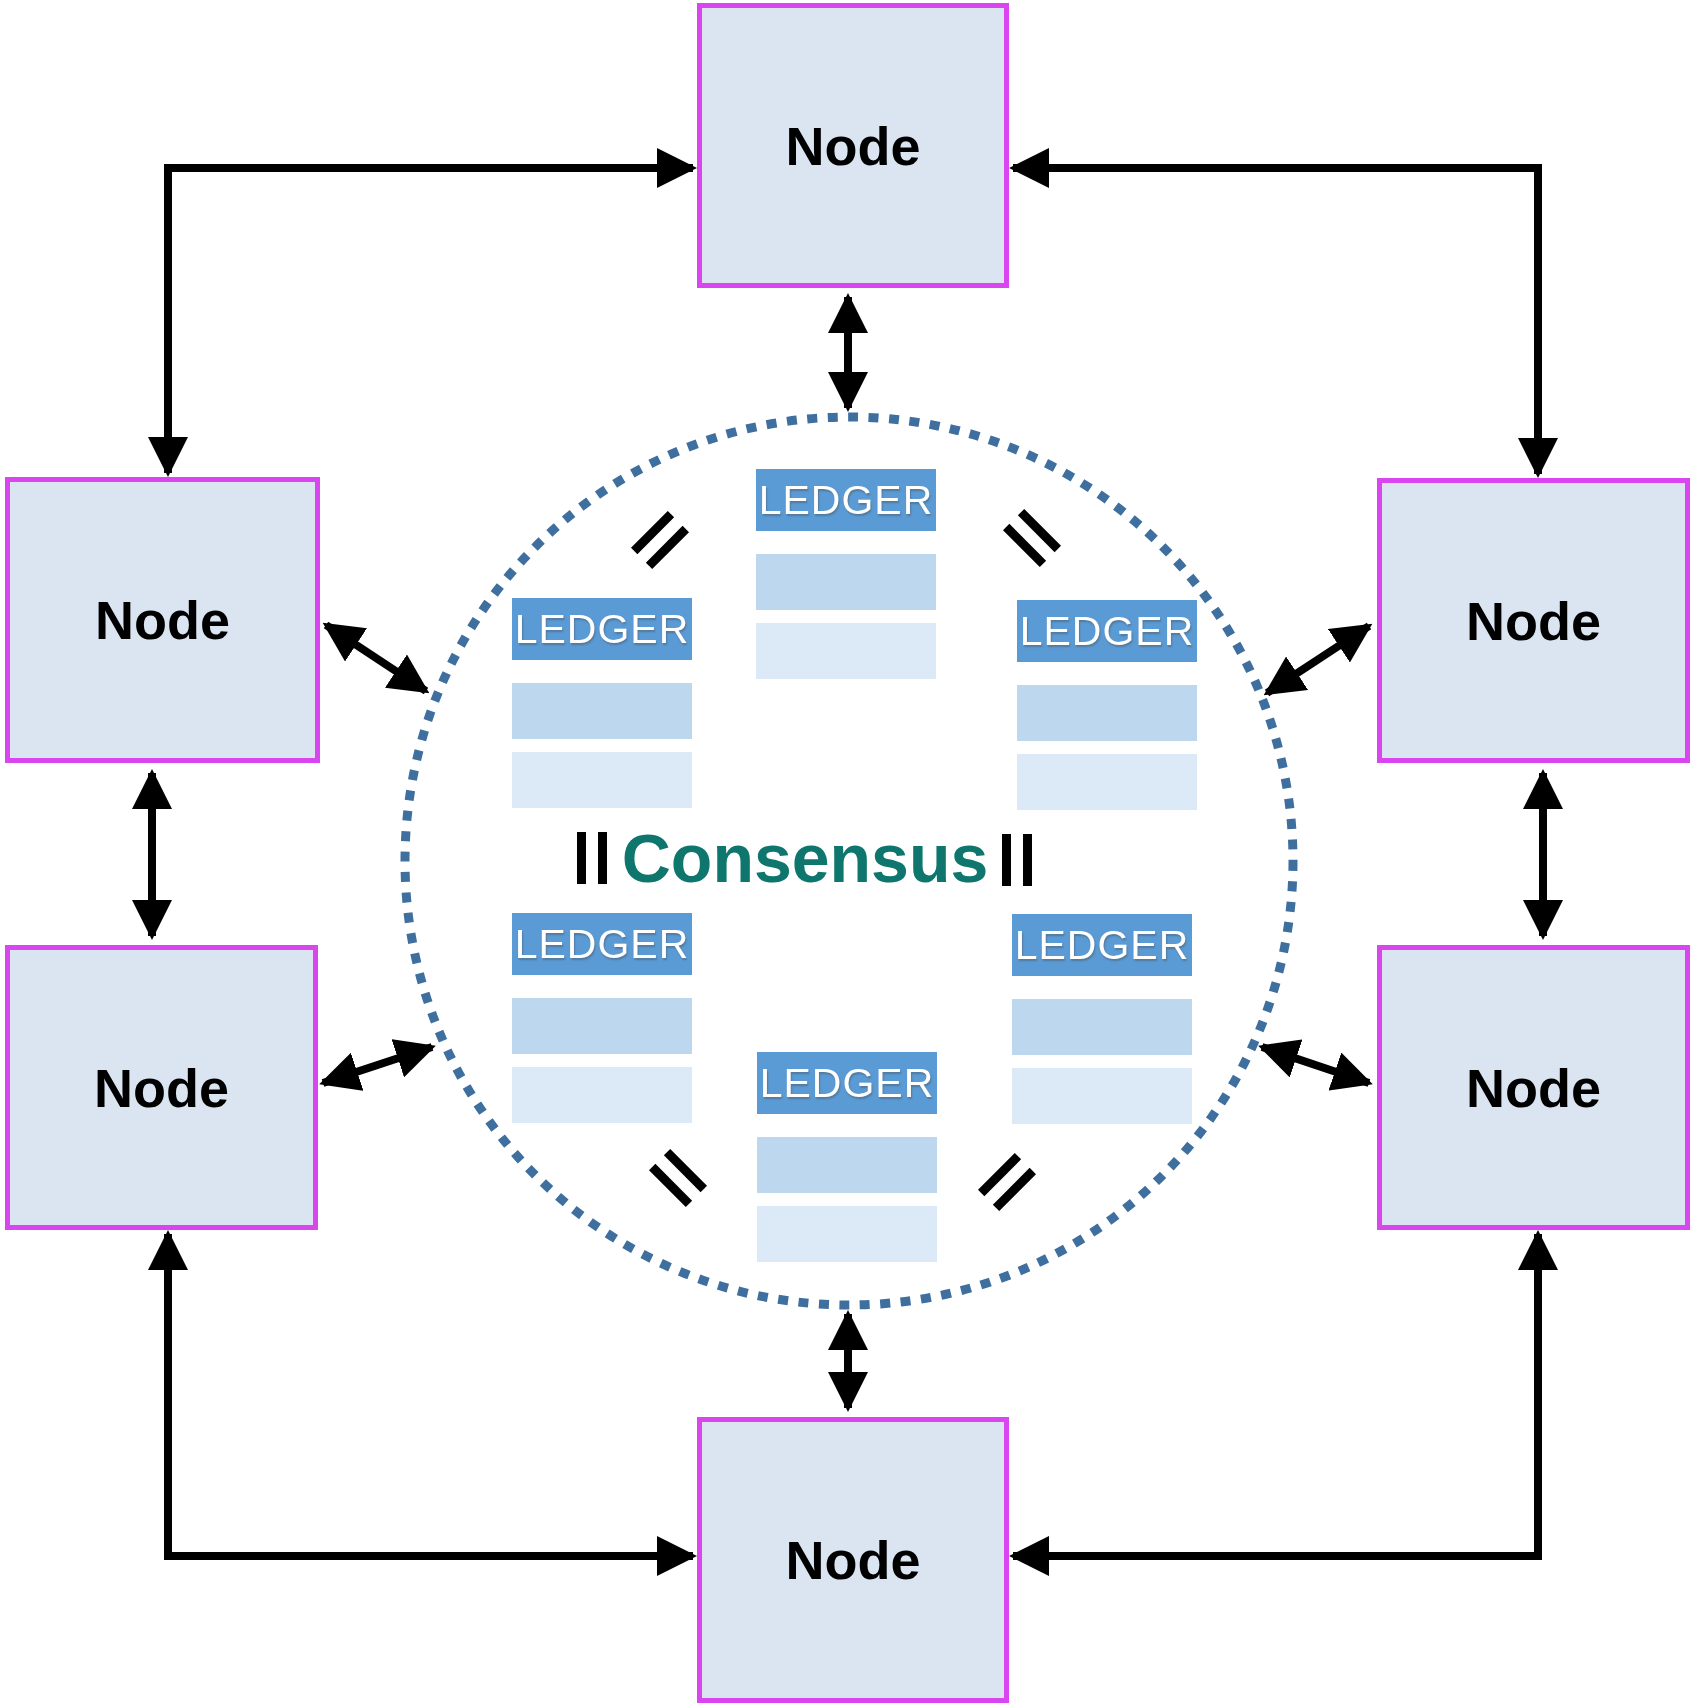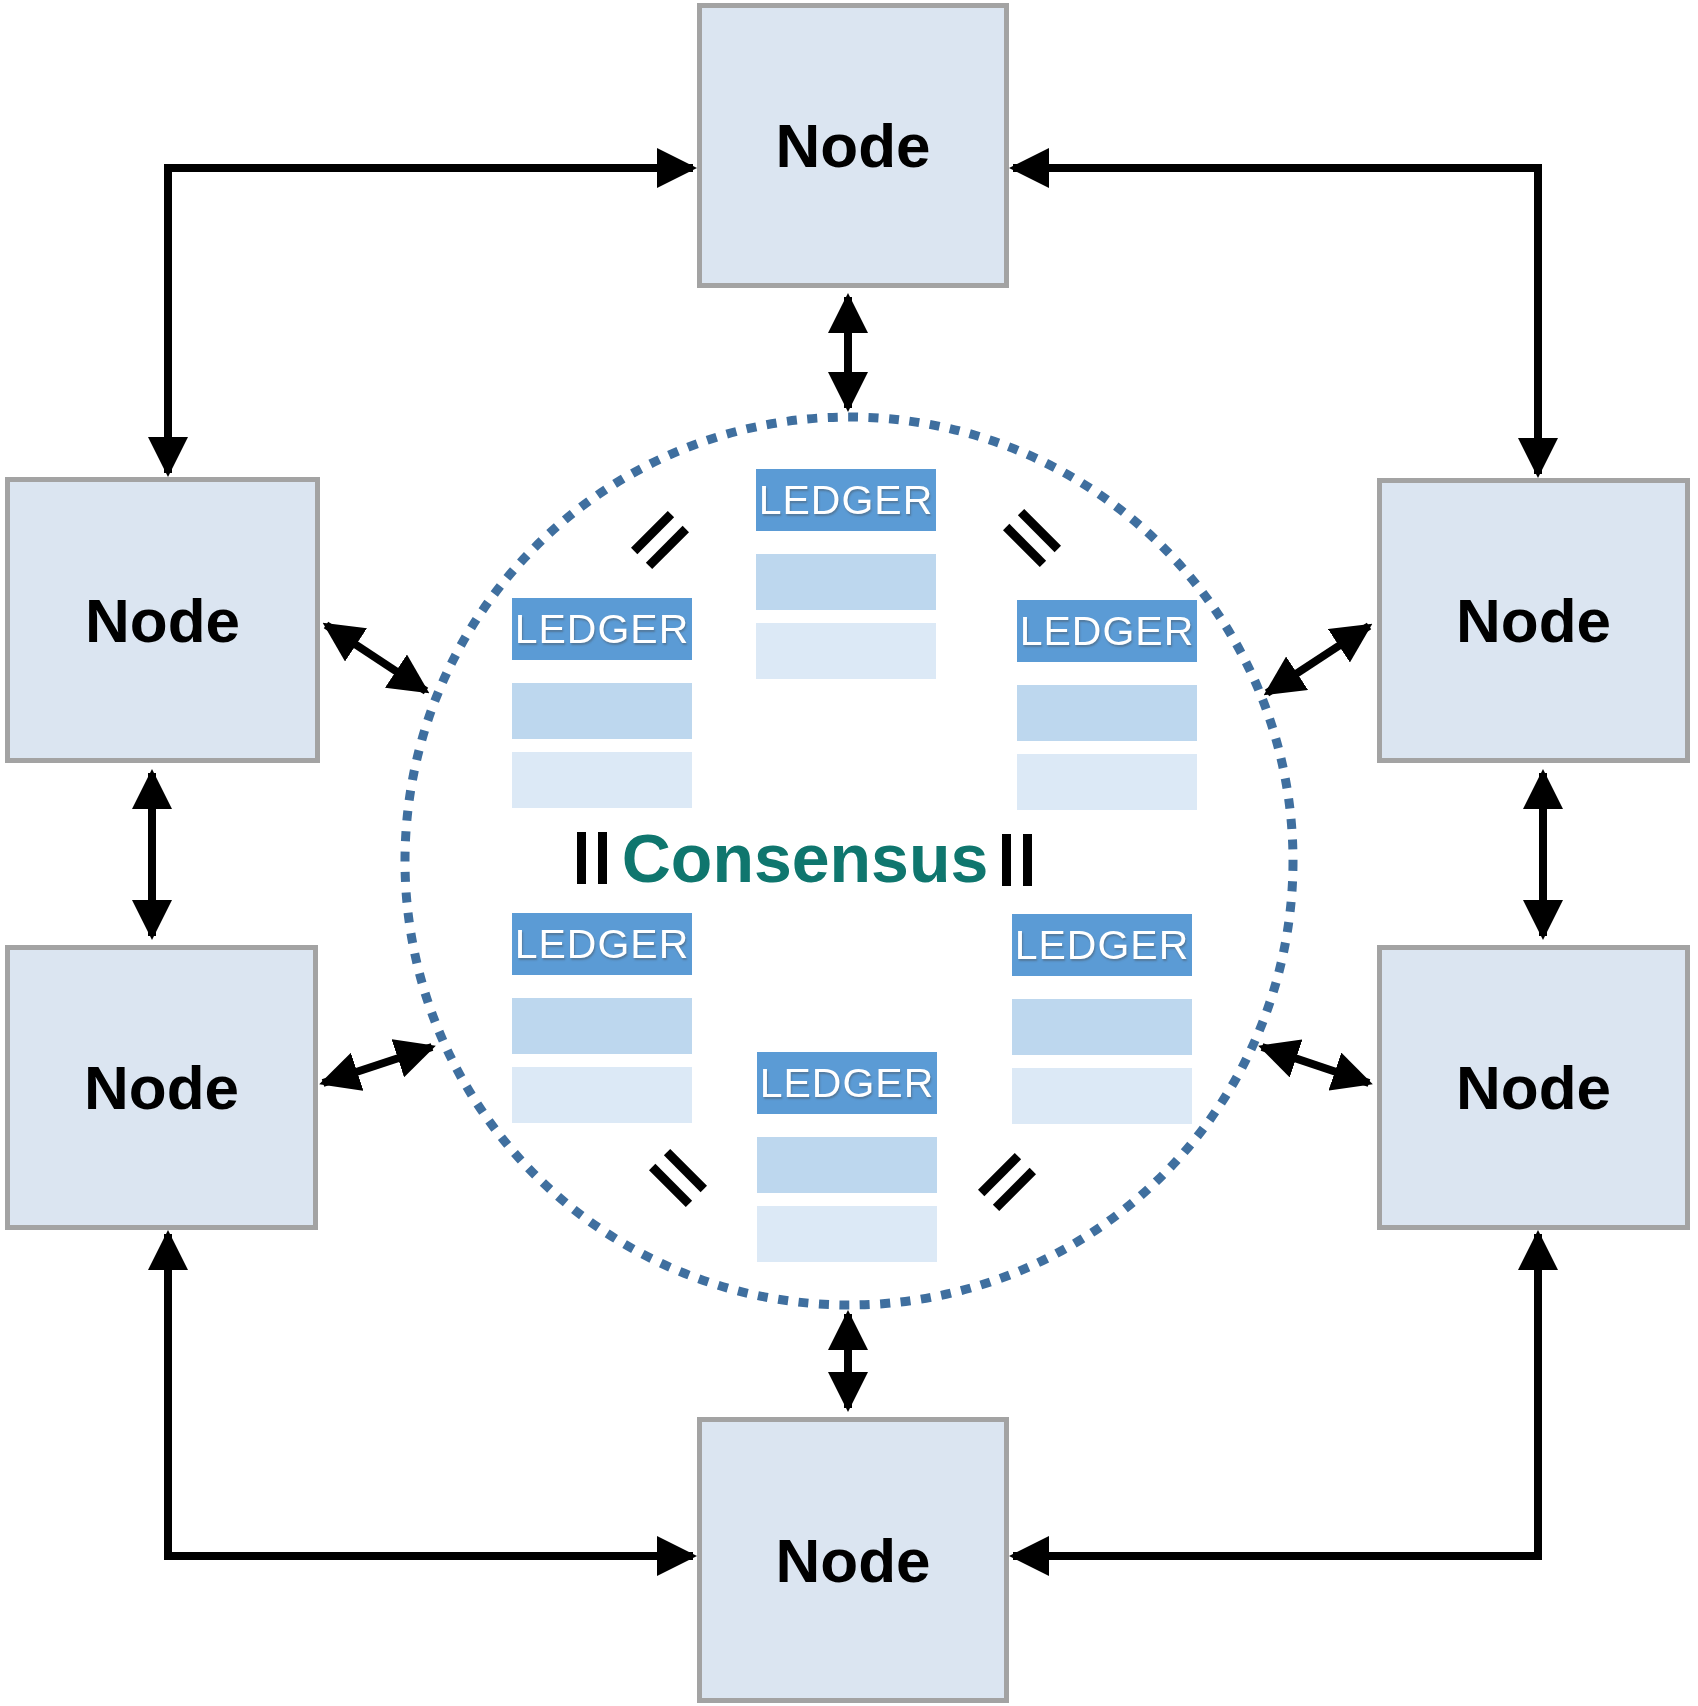--- a/index.html
+++ b/index.html
@@ -6,23 +6,23 @@
   #canvas {
     position:relative; width:1698px; height:1706px;
     background:#fff; overflow:hidden;
     font-family:"Liberation Sans", sans-serif;
   }
   #connectors { position:absolute; left:0; top:0; width:1698px; height:1706px; }
 
   
   .node {
     position:absolute; box-sizing:border-box;
-    background:#dbe5f1; border:5px solid #a3a3a3;
+    background:#dbe5f1; border:5px solid #d946ef;
     display:flex; align-items:center; justify-content:center;
-    font-size:62px; font-weight:bold; color:#000;
+    font-size:54px; font-weight:bold; color:#000;
   }
   .node-top         { left:697px;  top:3px;    width:312px; height:285px; }
   .node-upper-left  { left:5px;    top:477px;  width:315px; height:286px; }
   .node-upper-right { left:1377px; top:478px;  width:313px; height:285px; }
   .node-lower-left  { left:5px;    top:945px;  width:313px; height:285px; }
   .node-lower-right { left:1377px; top:945px;  width:313px; height:285px; }
   .node-bottom      { left:697px;  top:1417px; width:312px; height:286px; }
 
   
   .ledger { position:absolute; width:180px; }

